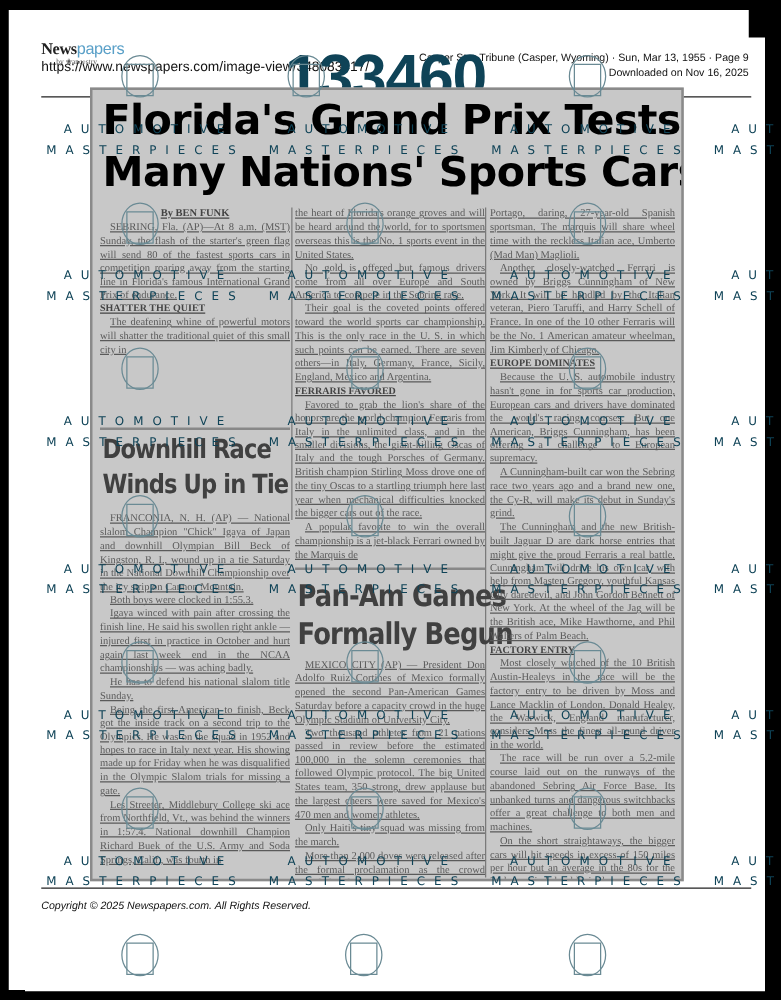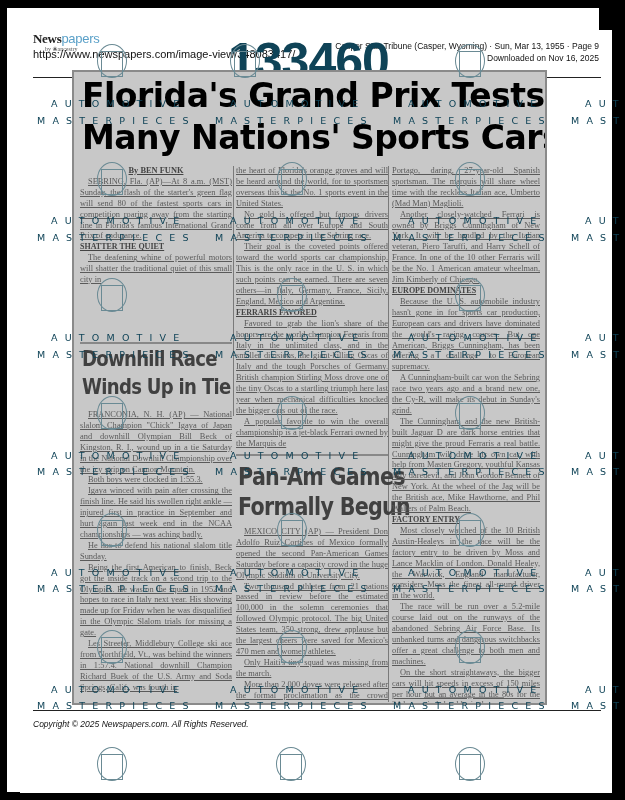--- a/index.html
+++ b/index.html
@@ -80,21 +80,21 @@
     <p>SEBRING, Fla. (AP)—At 8 a.m. (MST) Sunday, the flash of the starter's green flag will send 80 of the fastest sports cars in competition roaring away from the starting line in Florida's famous International Grand Prix of endurance.</p>
     <p class="sub">SHATTER THE QUIET</p>
     <p>The deafening whine of powerful motors will shatter the traditional quiet of this small city in</p>
   </div>
   <div class="hrule" style="left:6px;top:270px;width:152px;"></div>
   <div class="subhead" style="left:8px;top:274px;">Downhill Race</div>
   <div class="subhead" style="left:8px;top:302px;">Winds Up in Tie</div>
   <div class="col" style="left:6px;top:338px;width:152px;">
     <p>FRANCONIA, N. H. (AP) — National slalom Champion "Chick" Igaya of Japan and downhill Olympian Bill Beck of Kingston, R. I., wound up in a tie Saturday in the National Downhill Championship over the icy strip on Cannon Mountain.</p>
     <p>Both boys were clocked in 1:55.3.</p>
-    <p>Igaya winced with pain after crossing the finish line. He said his swollen right ankle — injured first in practice in September and hurt again last week end in the NCAA championships — was aching badly.</p>
+    <p>Igaya winced with pain after crossing the finish line. He said his swollen right ankle — injured first in practice in October and hurt again last week end in the NCAA championships — was aching badly.</p>
     <p>He has to defend his national slalom title Sunday.</p>
     <p>Being the first American to finish, Beck got the inside track on a second trip to the Olympics. He was on the squad in 1952 and hopes to race in Italy next year. His showing made up for Friday when he was disqualified in the Olympic Slalom trials for missing a gate.</p>
     <p>Les Streeter, Middlebury College ski ace from Northfield, Vt., was behind the winners in 1:57.4. National downhill Champion Richard Buek of the U.S. Army and Soda Springs, Calif., was fourth in</p>
   </div>
 
   <div class="col c2">
     <p style="text-indent:0">the heart of Florida's orange groves and will be heard around the world, for to sportsmen overseas this is the No. 1 sports event in the United States.</p>
     <p>No gold is offered but famous drivers come from all over Europe and South America to compete in the Sebring race.</p>
     <p>Their goal is the coveted points offered toward the world sports car championship. This is the only race in the U. S. in which such points can be earned. There are seven others—in Italy, Germany, France, Sicily, England, Mexico and Argentina.</p>
     <p class="sub">FERRARIS FAVORED</p>

